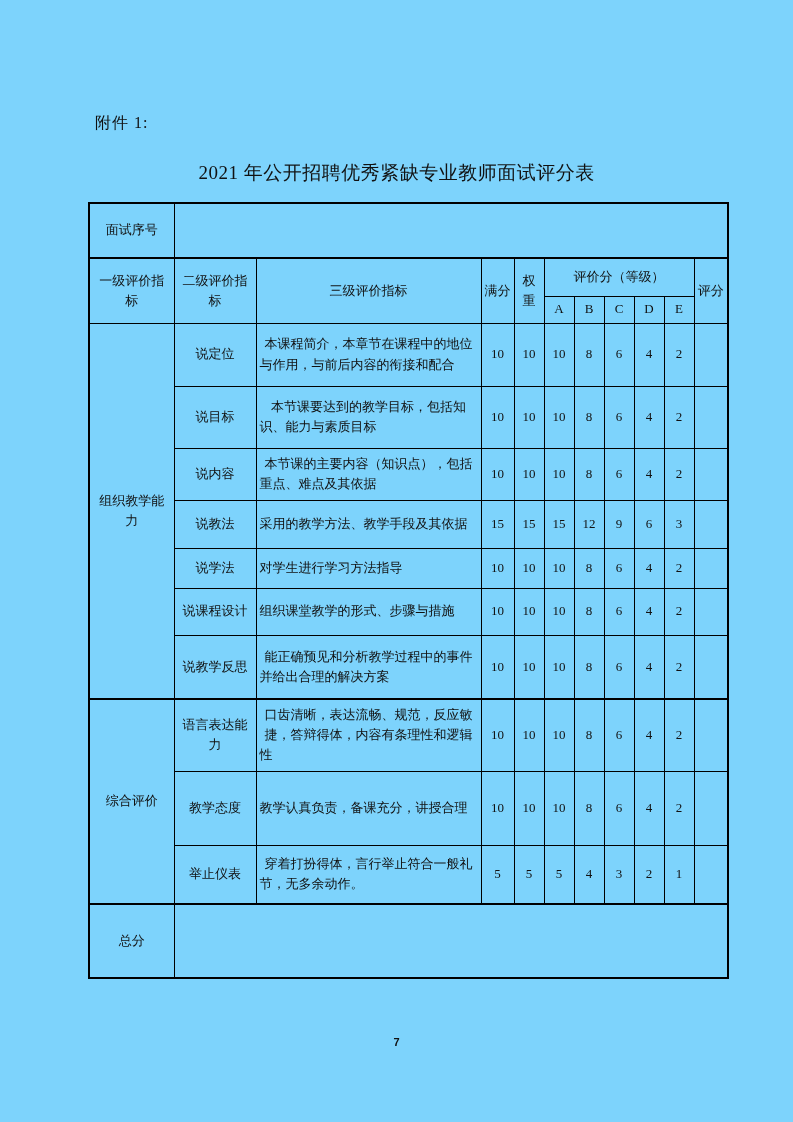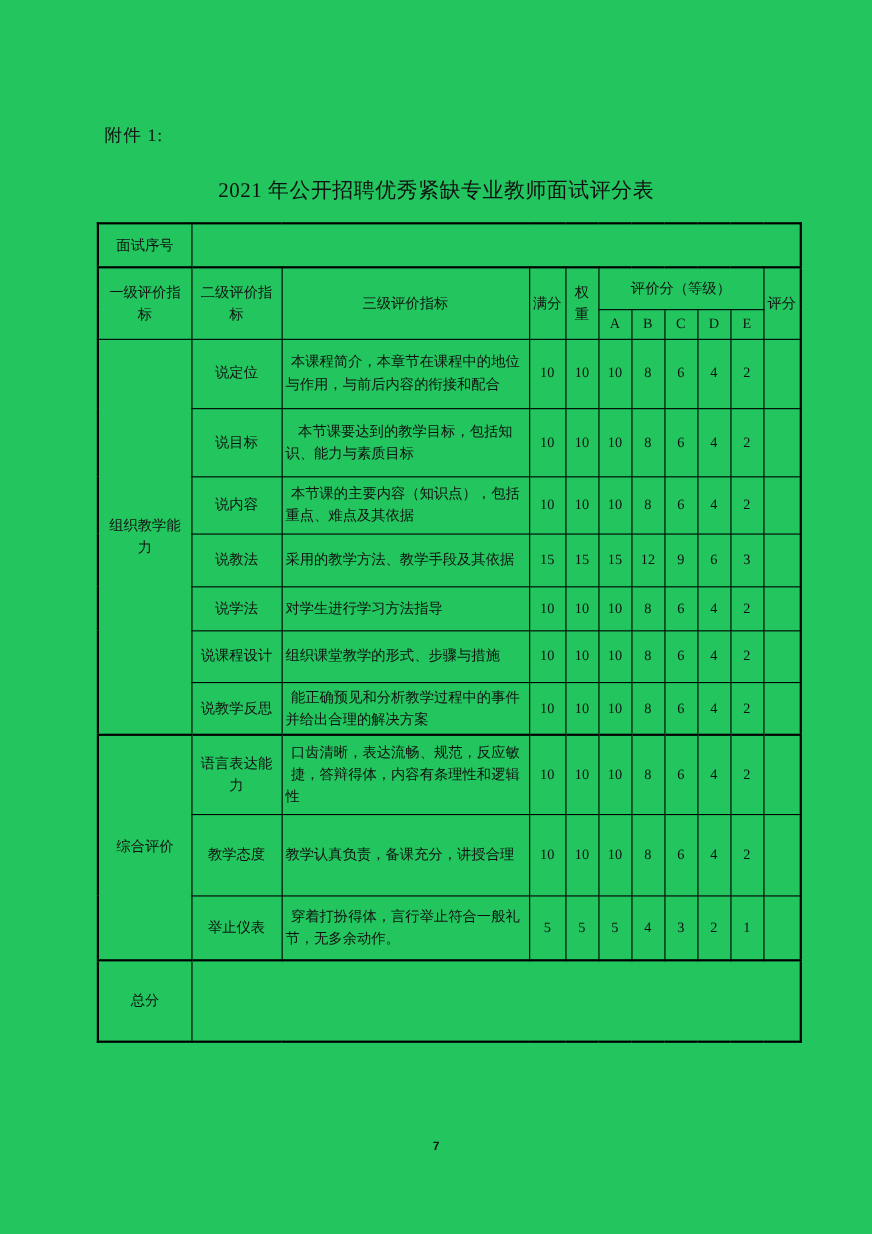--- a/index.html
+++ b/index.html
@@ -2,21 +2,21 @@
 <html><head>
 <meta charset="utf-8">
 <style>
   * { margin:0; padding:0; box-sizing:border-box; }
   html, body { width:793px; height:1122px; }
   body {
     background:#ffffff;
     color:#111;
     font-family:"Liberation Serif","DejaVu Serif",serif;
   }
-  .page { position:relative; width:793px; height:1122px; background:#22c55e; overflow:hidden; }
+  .page { position:relative; width:793px; height:1122px; background:#7dd3fc; overflow:hidden; }
 
   .attachment {
     position:absolute; left:95px; top:113px;
     font-size:16px; letter-spacing:1px;
   }
   .doc-title {
     position:absolute; left:0; top:160px; width:100%;
     text-align:center; font-size:19px; letter-spacing:0.5px;
   }
 
@@ -38,30 +38,30 @@
   .desc { text-align:justify; text-align-last:left; padding:3px 8px; line-height:1.6; }
   .vcell{ word-break:break-all; padding:2px 8px; line-height:1.6; }
 
   
   tr.sn-row > td        { border-bottom:2px solid #000; }
   .hb                   { border-bottom:2px solid #000; }
   tr.sec2-row > td      { border-top:2px solid #000; }
   tr.total-row > td     { border-top:2px solid #000; }
 
   
-  tr.rh-sn   { height:40px; }
+  tr.rh-sn   { height:55px; }
   tr.rh-h1   { height:38px; }
   tr.rh-h2   { height:27px; }
   tr.rh-s0r0 { height:63px; }
   tr.rh-s0r1 { height:62px; }
   tr.rh-s0r2 { height:52px; }
   tr.rh-s0r3 { height:48px; }
   tr.rh-s0r4 { height:40px; }
   tr.rh-s0r5 { height:47px; }
-  tr.rh-s0r6 { height:48px; }
+  tr.rh-s0r6 { height:64px; }
   tr.rh-s1r0 { height:72px; }
   tr.rh-s1r1 { height:74px; }
   tr.rh-s1r2 { height:59px; }
   tr.rh-tot  { height:74px;margin-top:16px; }
 
   .footer {
     position:absolute; left:95px; top:1002px;
     font-size:15px; letter-spacing:0.5px; white-space:nowrap;
   }
   .footer .line { letter-spacing:0; color:#333; }

